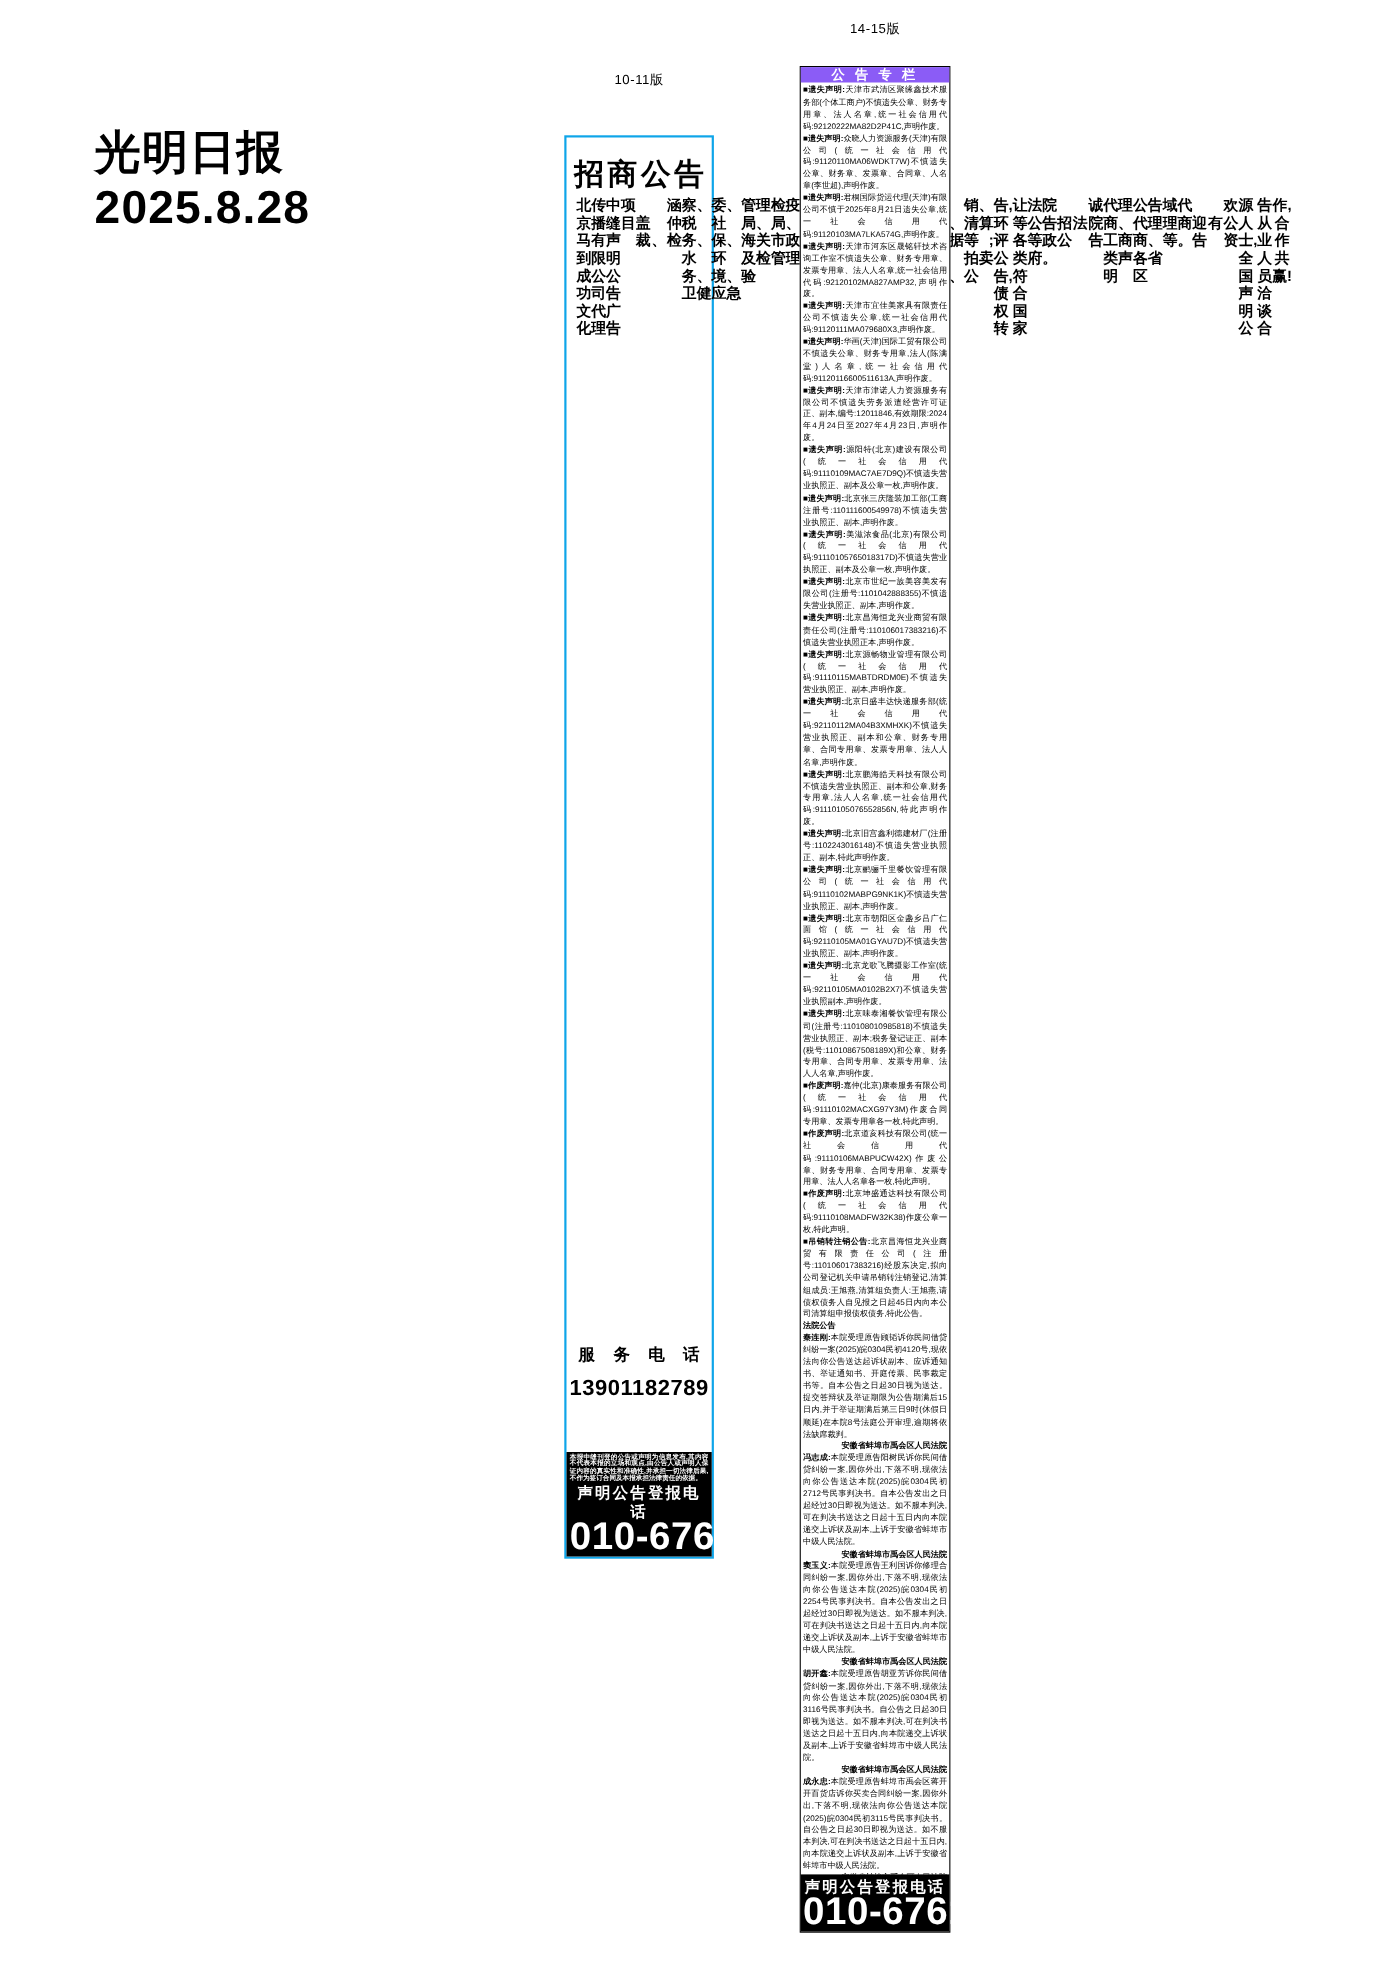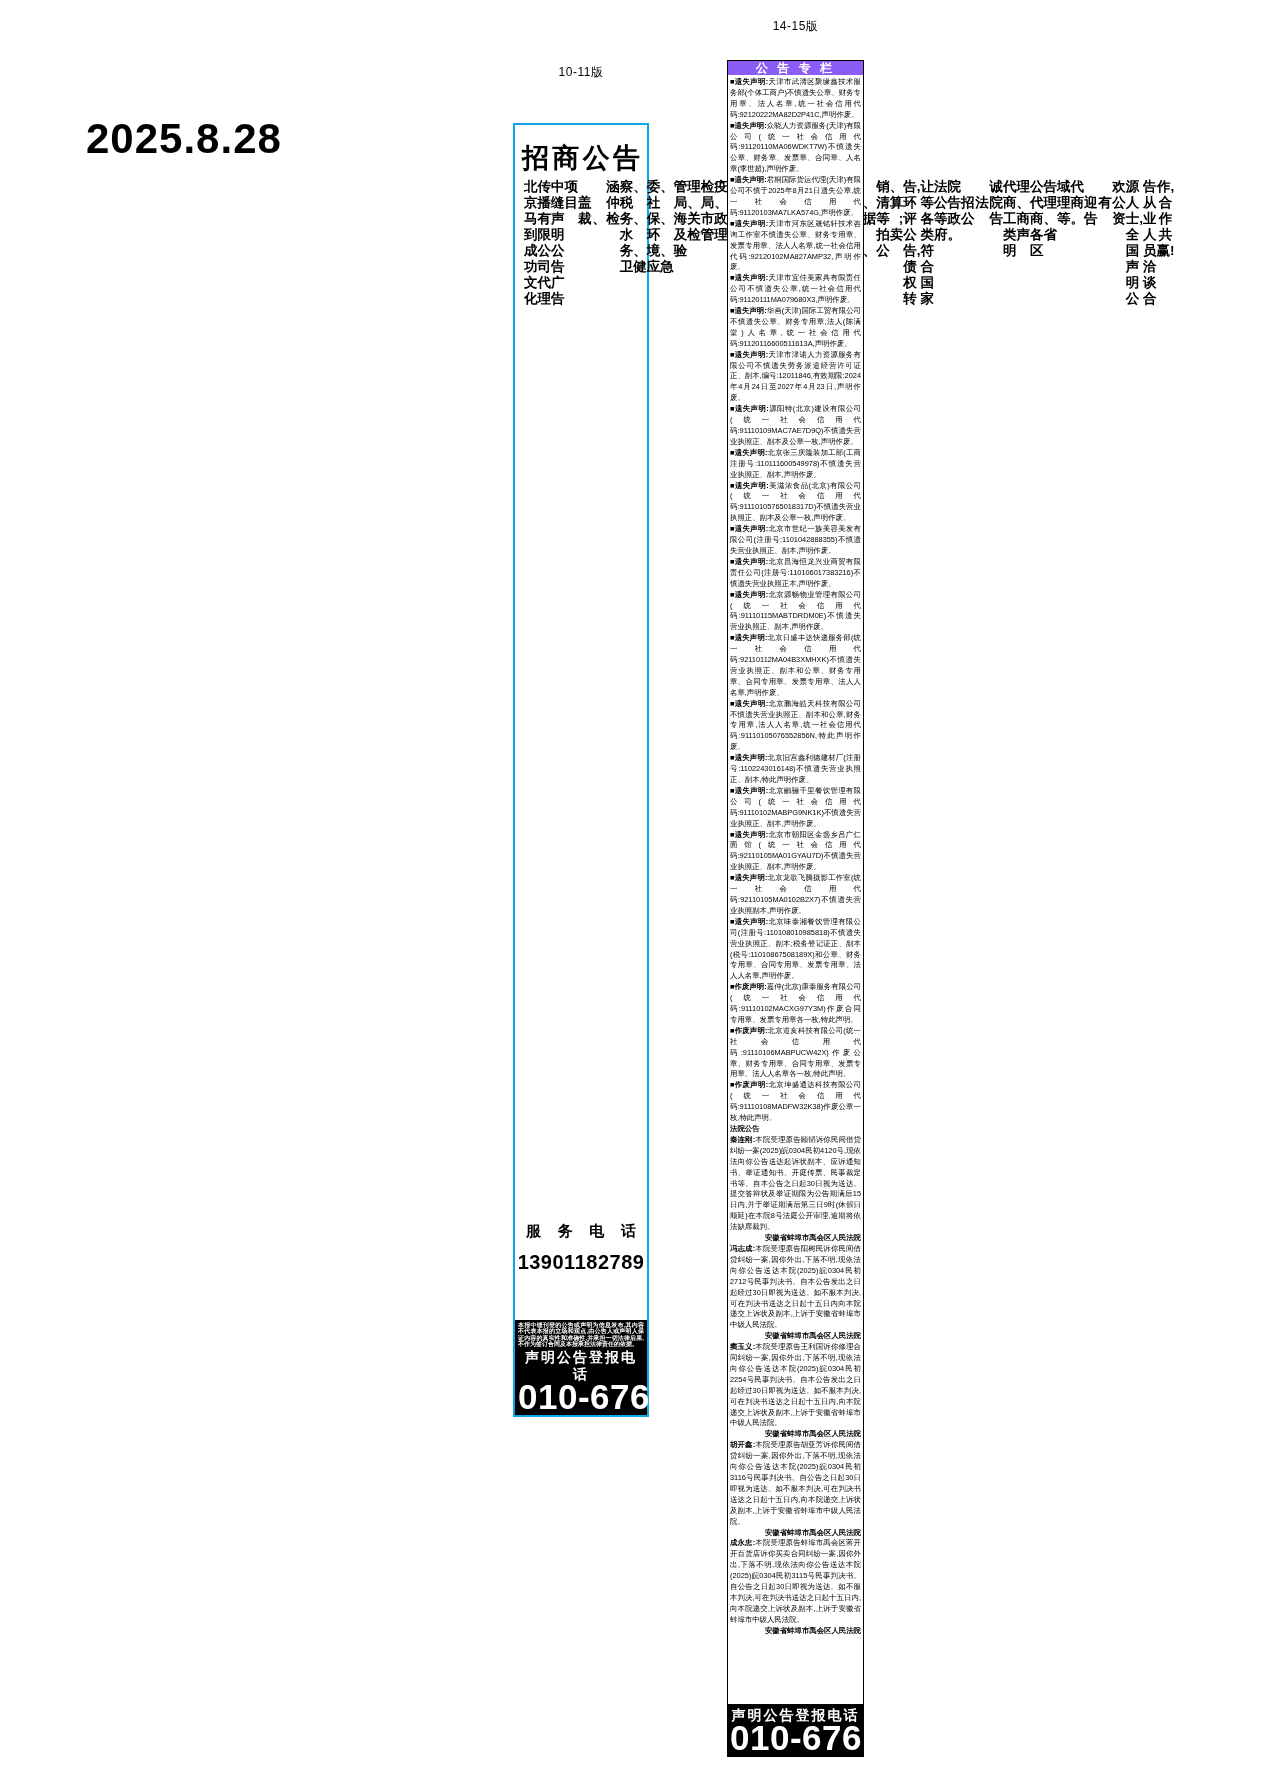--- a/index.html
+++ b/index.html
@@ -44,20 +44,21 @@
   .section-title{font-weight:bold;margin:0;}
   .an-footer{background:#000;color:#fff;flex:none;padding:2px 2px 4px;}
 </style>
 </head>
 <body>
 
 <div class="edition left">10-11版</div>
 <div class="edition right">14-15版</div>
 
 <div class="masthead">
+  <div>光明日报</div>
   <div>2025.8.28</div>
 </div>
 
 <div class="ad-box">
   <div class="ad-title">招商公告</div>
   <div class="ad-lines">
 
       <div class="ad-line" data-style="justify">北京马到成功文化</div>
 
       <div class="ad-line" data-style="justify">传播有限公司代理</div>
@@ -165,20 +166,21 @@
         <p class="notice"><span class="lead">■遗失声明:</span><span>北京龙歌飞腾摄影工作室(统一社会信用代码:92110105MA0102B2X7)不慎遗失营业执照副本,声明作废。</span></p>
 
         <p class="notice"><span class="lead">■遗失声明:</span><span>北京味泰湘餐饮管理有限公司(注册号:110108010985818)不慎遗失营业执照正、副本;税务登记证正、副本(税号:11010867508189X)和公章、财务专用章、合同专用章、发票专用章、法人人名章,声明作废。</span></p>
 
         <p class="notice"><span class="lead">■作废声明:</span><span>嘉仲(北京)康泰服务有限公司(统一社会信用代码:91110102MACXG97Y3M)作废合同专用章、发票专用章各一枚,特此声明。</span></p>
 
         <p class="notice"><span class="lead">■作废声明:</span><span>北京道亥科技有限公司(统一社会信用代码:91110106MABPUCW42X)作废公章、财务专用章、合同专用章、发票专用章、法人人名章各一枚,特此声明。</span></p>
 
         <p class="notice"><span class="lead">■作废声明:</span><span>北京坤盛通达科技有限公司(统一社会信用代码:91110108MADFW32K38)作废公章一枚,特此声明。</span></p>
 
+        <p class="notice"><span class="lead">■吊销转注销公告:</span><span>北京昌海恒龙兴业商贸有限责任公司(注册号:110106017383216)经股东决定,拟向公司登记机关申请吊销转注销登记,清算组成员:王旭燕,清算组负责人:王旭燕,请债权债务人自见报之日起45日内向本公司清算组申报债权债务,特此公告。</span></p>
       </div>
     <p class="section-title">法院公告</p>
     <div>
 
         <p class="notice"><span class="lead">秦连刚:</span><span>本院受理原告顾韬诉你民间借贷纠纷一案(2025)皖0304民初4120号,现依法向你公告送达起诉状副本、应诉通知书、举证通知书、开庭传票、民事裁定书等。自本公告之日起30日视为送达。提交答辩状及举证期限为公告期满后15日内,并于举证期满后第三日9时(休假日顺延)在本院8号法庭公开审理,逾期将依法缺席裁判。</span><span class="court">安徽省蚌埠市禹会区人民法院</span></p>
 
         <p class="notice"><span class="lead">冯志成:</span><span>本院受理原告阳树民诉你民间借贷纠纷一案,因你外出,下落不明,现依法向你公告送达本院(2025)皖0304民初2712号民事判决书。自本公告发出之日起经过30日即视为送达。如不服本判决,可在判决书送达之日起十五日内向本院递交上诉状及副本,上诉于安徽省蚌埠市中级人民法院。</span><span class="court">安徽省蚌埠市禹会区人民法院</span></p>
 
         <p class="notice"><span class="lead">窦玉义:</span><span>本院受理原告王利国诉你修理合同纠纷一案,因你外出,下落不明,现依法向你公告送达本院(2025)皖0304民初2254号民事判决书。自本公告发出之日起经过30日即视为送达。如不服本判决,可在判决书送达之日起十五日内,向本院递交上诉状及副本,上诉于安徽省蚌埠市中级人民法院。</span><span class="court">安徽省蚌埠市禹会区人民法院</span></p>
 

